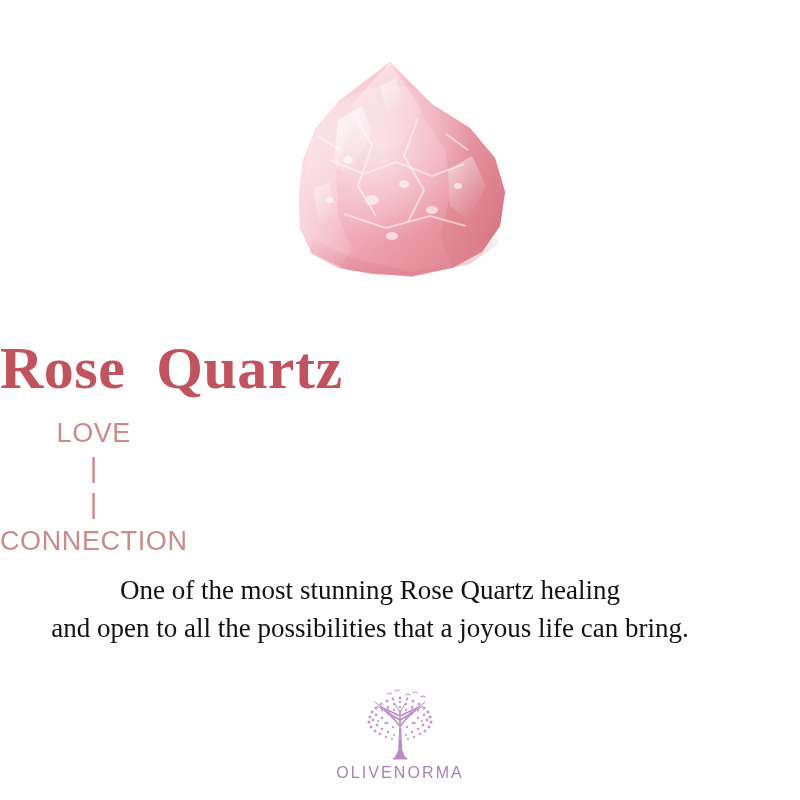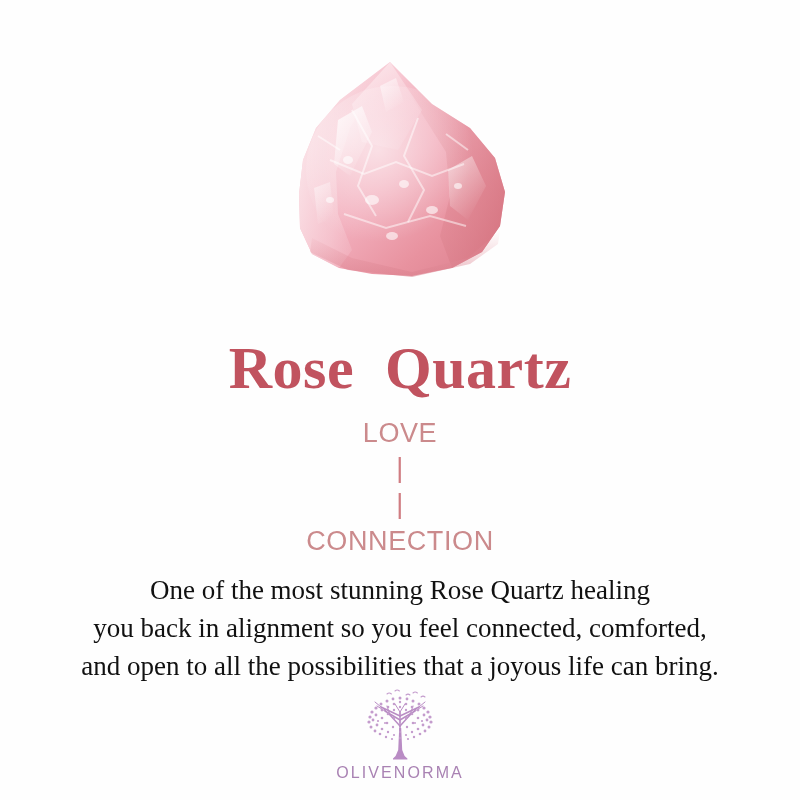--- a/index.html
+++ b/index.html
@@ -14,21 +14,21 @@
     font-family: "Liberation Serif", serif;
     overflow: hidden;
   }
   .card {
     position: relative;
     width: 800px;
     height: 800px;
     background: #fefefe;
     display: flex;
     flex-direction: column;
-    align-items: center;
+    align-items: flex-start;
   }
 
   
   .crystal-wrap {
     position: relative;
     width: 800px;
     height: 300px;
     flex: 0 0 auto;
   }
   .crystal-svg {
@@ -218,21 +218,20 @@
 
   <div class="subtitle">
     <span>LOVE</span>
     <span class="sep">|</span>
     <span class="sep">|</span>
     <span>CONNECTION</span>
   </div>
 
   <div class="body-copy">
     <span class="line">One of the most stunning Rose Quartz healing</span>
-    <span class="line">you back in alignment so you feel connected, comforted,</span>
     <span class="line">and open to all the possibilities that a joyous life can bring.</span>
   </div>
 
   <div class="logo">
     <svg class="logo-mark" viewBox="0 0 86 74" aria-hidden="true">
       <g fill="#b98cc4">
 
         <path d="M42.2,40 L41.2,62 L38.6,68 L36,70.4 L36,71.4 L50.4,71.4 L50.4,70.4 L47.6,68 L45.2,62 L44.2,40 Z"></path>
 
         <g stroke="#b98cc4" stroke-width="1.5" fill="none" stroke-linecap="round">

